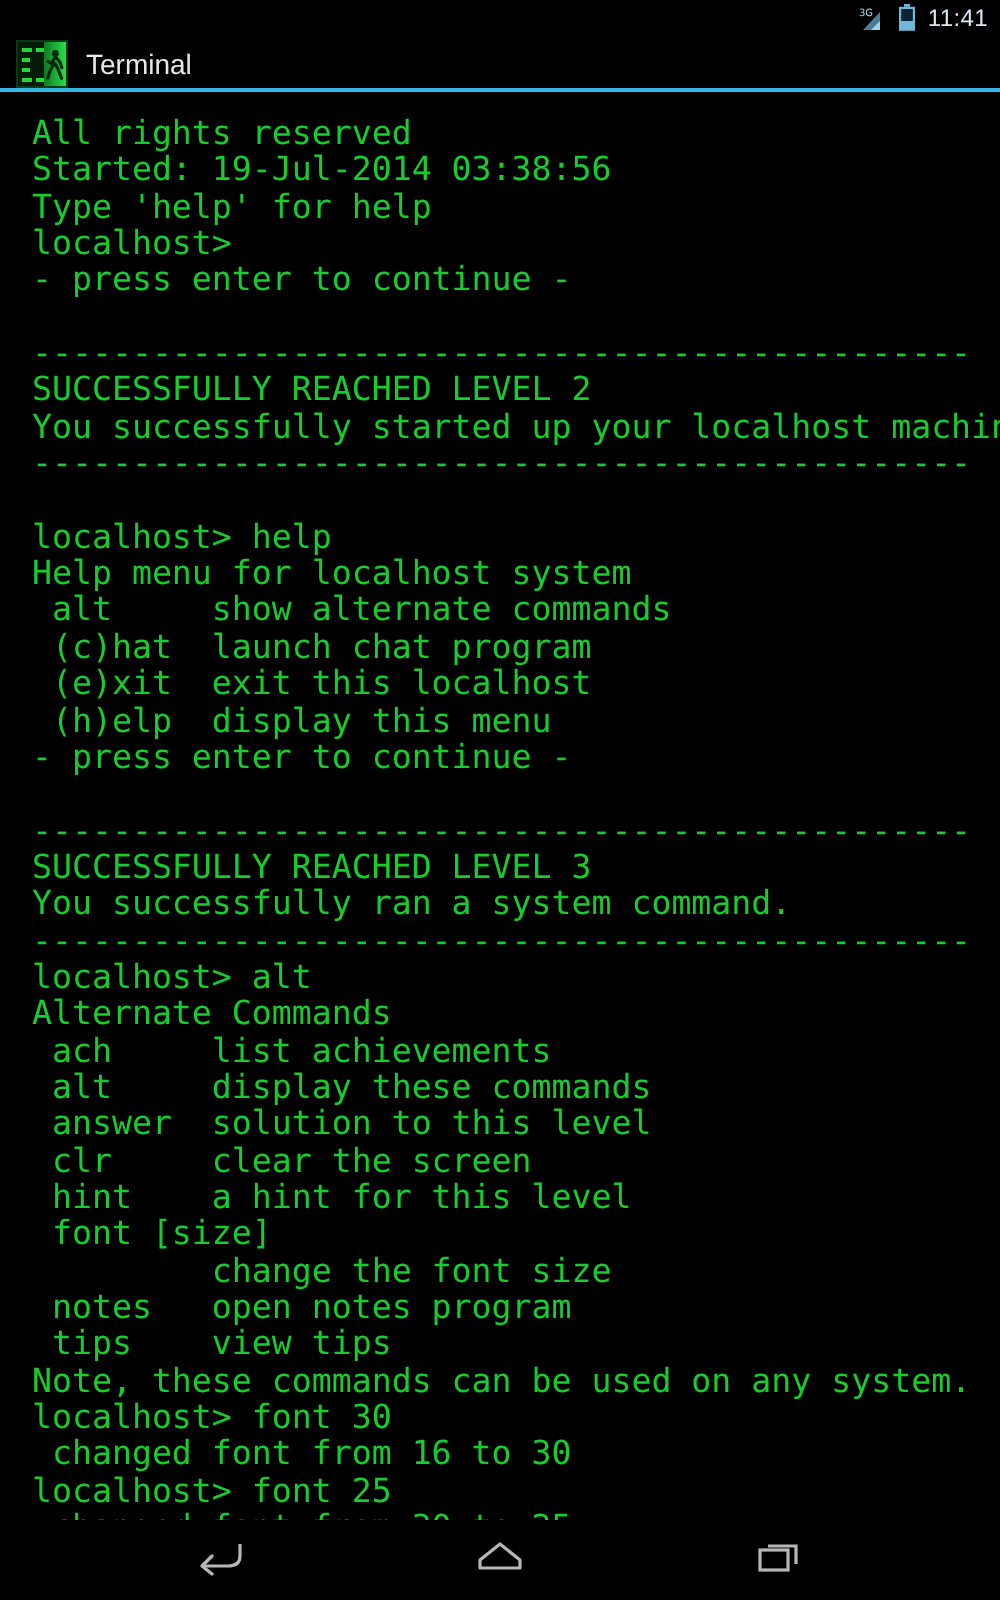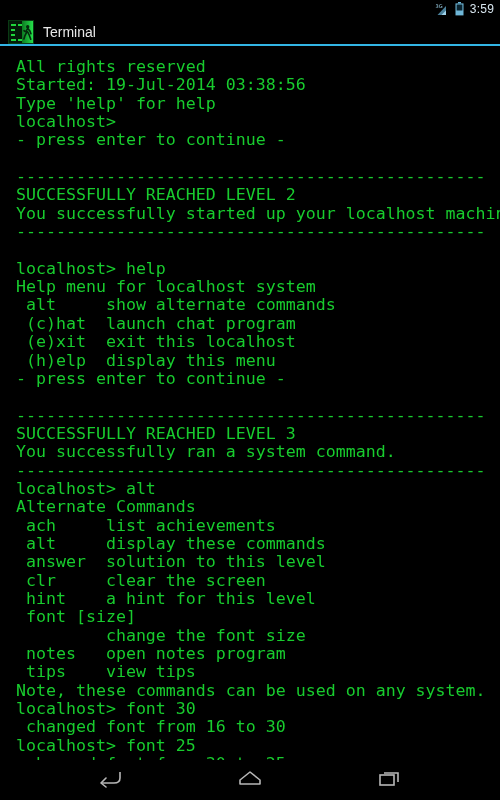--- a/index.html
+++ b/index.html
@@ -172,21 +172,21 @@
           <text x="0.5" y="5.2" font-family="DejaVu Sans, sans-serif" font-size="5" fill="#9fd3ea">3G</text>
         </svg>
       </span>
       <span>
         <svg class="bat-icon" width="9" height="14" viewBox="0 0 9 14">
           <rect x="3" y="0" width="3" height="1.4" fill="#6fb7d8"></rect>
           <rect x="0.5" y="1.4" width="8" height="12" fill="#6fb7d8"></rect>
           <rect x="1.6" y="2.5" width="5.8" height="6" fill="#0b2430"></rect>
         </svg>
       </span>
-      <span class="status-time">3:59</span>
+      <span class="status-time">11:41</span>
     </div>
   </div>
 
   <div class="titlebar">
     <div class="app-icon">
       <span class="codeline" style="top:3px;width:5px;"></span>
       <span class="codeline" style="top:3px;left:9px;width:5px;"></span>
       <span class="codeline" style="top:8px;width:4px;"></span>
       <span class="codeline" style="top:13px;width:4px;"></span>
       <span class="codeline" style="top:18px;width:5px;"></span>

